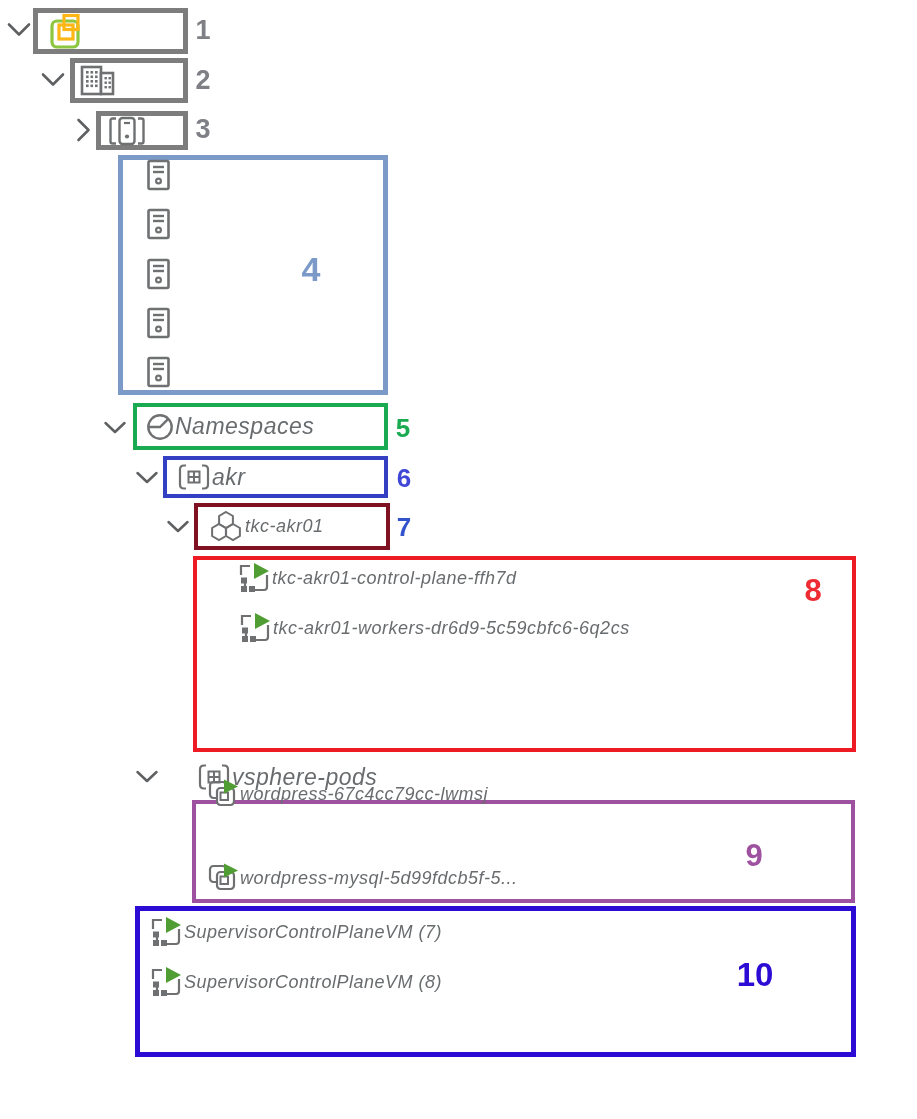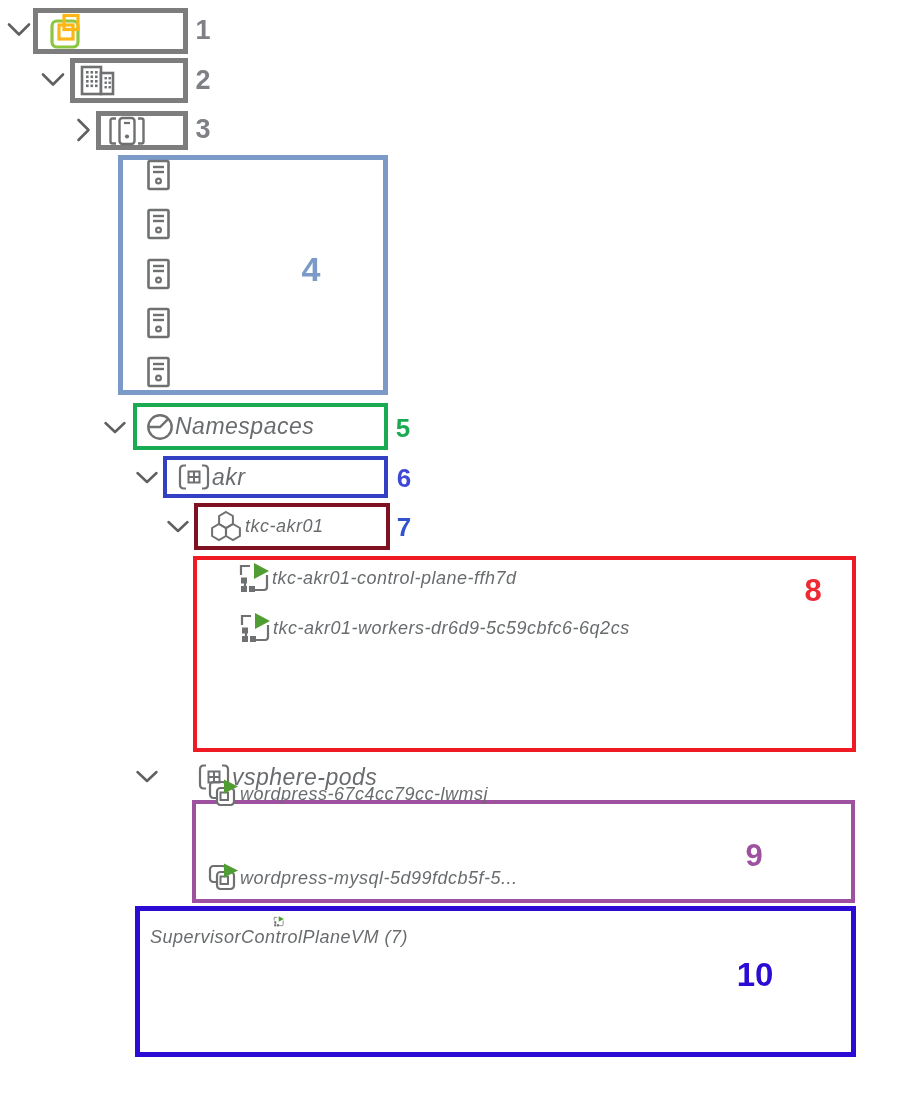--- a/index.html
+++ b/index.html
@@ -236,27 +236,39 @@
       <rect x="3" y="3" width="16" height="16" rx="3.5" fill="none" stroke="#6e7072" stroke-width="2.2"></rect>
       <rect x="10" y="9" width="17" height="17" rx="3.5" fill="#fff" stroke="#6e7072" stroke-width="2.2"></rect>
       <rect x="13.5" y="13.5" width="7.5" height="7.5" fill="none" stroke="#6e7072" stroke-width="2"></rect>
       <polygon points="17,0.5 31,7.5 17,14.5" fill="#4f9d33"></polygon>
     </svg>
     <span class="lbl">wordpress-mysql-5d99fdcb5f-5...</span>
   </div>
   <div class="num" style="left:754px;top:855px;font-size:31px;color:#9e519f;">9</div>
 
   <div class="abox" style="left:135px;top:906px;width:721px;height:151px;border:5px solid #2c0bd5;"></div>
-  <div class="row" style="left:150px;top:916px;height:32px;flex-direction:column;">
+  <div class="row" style="left:150px;top:916px;height:32px;">
     <svg width="34" height="32" viewBox="0 0 34 32">
       <path d="M3,13 V4 H12" fill="none" stroke="#6e7072" stroke-width="2.2"></path>
       <path d="M29,13 V25 Q29,28 26,28 H11" fill="none" stroke="#6e7072" stroke-width="2.2"></path>
       <path d="M7,17 V24" fill="none" stroke="#6e7072" stroke-width="2.2"></path>
       <rect x="3" y="15.5" width="6" height="6" fill="#6e7072"></rect>
       <rect x="3" y="24" width="6" height="6" fill="#6e7072"></rect>
       <rect x="11" y="24" width="6" height="6" fill="#6e7072"></rect>
       <polygon points="16,1 31,9 16,17" fill="#4f9d33"></polygon>
     </svg>
     <span class="lbl">SupervisorControlPlaneVM (7)</span>
   </div>
+  <div class="row" style="left:150px;top:966px;height:32px;">
+    <svg width="34" height="32" viewBox="0 0 34 32">
+      <path d="M3,13 V4 H12" fill="none" stroke="#6e7072" stroke-width="2.2"></path>
+      <path d="M29,13 V25 Q29,28 26,28 H11" fill="none" stroke="#6e7072" stroke-width="2.2"></path>
+      <path d="M7,17 V24" fill="none" stroke="#6e7072" stroke-width="2.2"></path>
+      <rect x="3" y="15.5" width="6" height="6" fill="#6e7072"></rect>
+      <rect x="3" y="24" width="6" height="6" fill="#6e7072"></rect>
+      <rect x="11" y="24" width="6" height="6" fill="#6e7072"></rect>
+      <polygon points="16,1 31,9 16,17" fill="#4f9d33"></polygon>
+    </svg>
+    <span class="lbl">SupervisorControlPlaneVM (8)</span>
+  </div>
   <div class="num" style="left:755px;top:974px;font-size:33px;color:#2c0bd5;">10</div>
 
 </div>
 
 </body></html>

